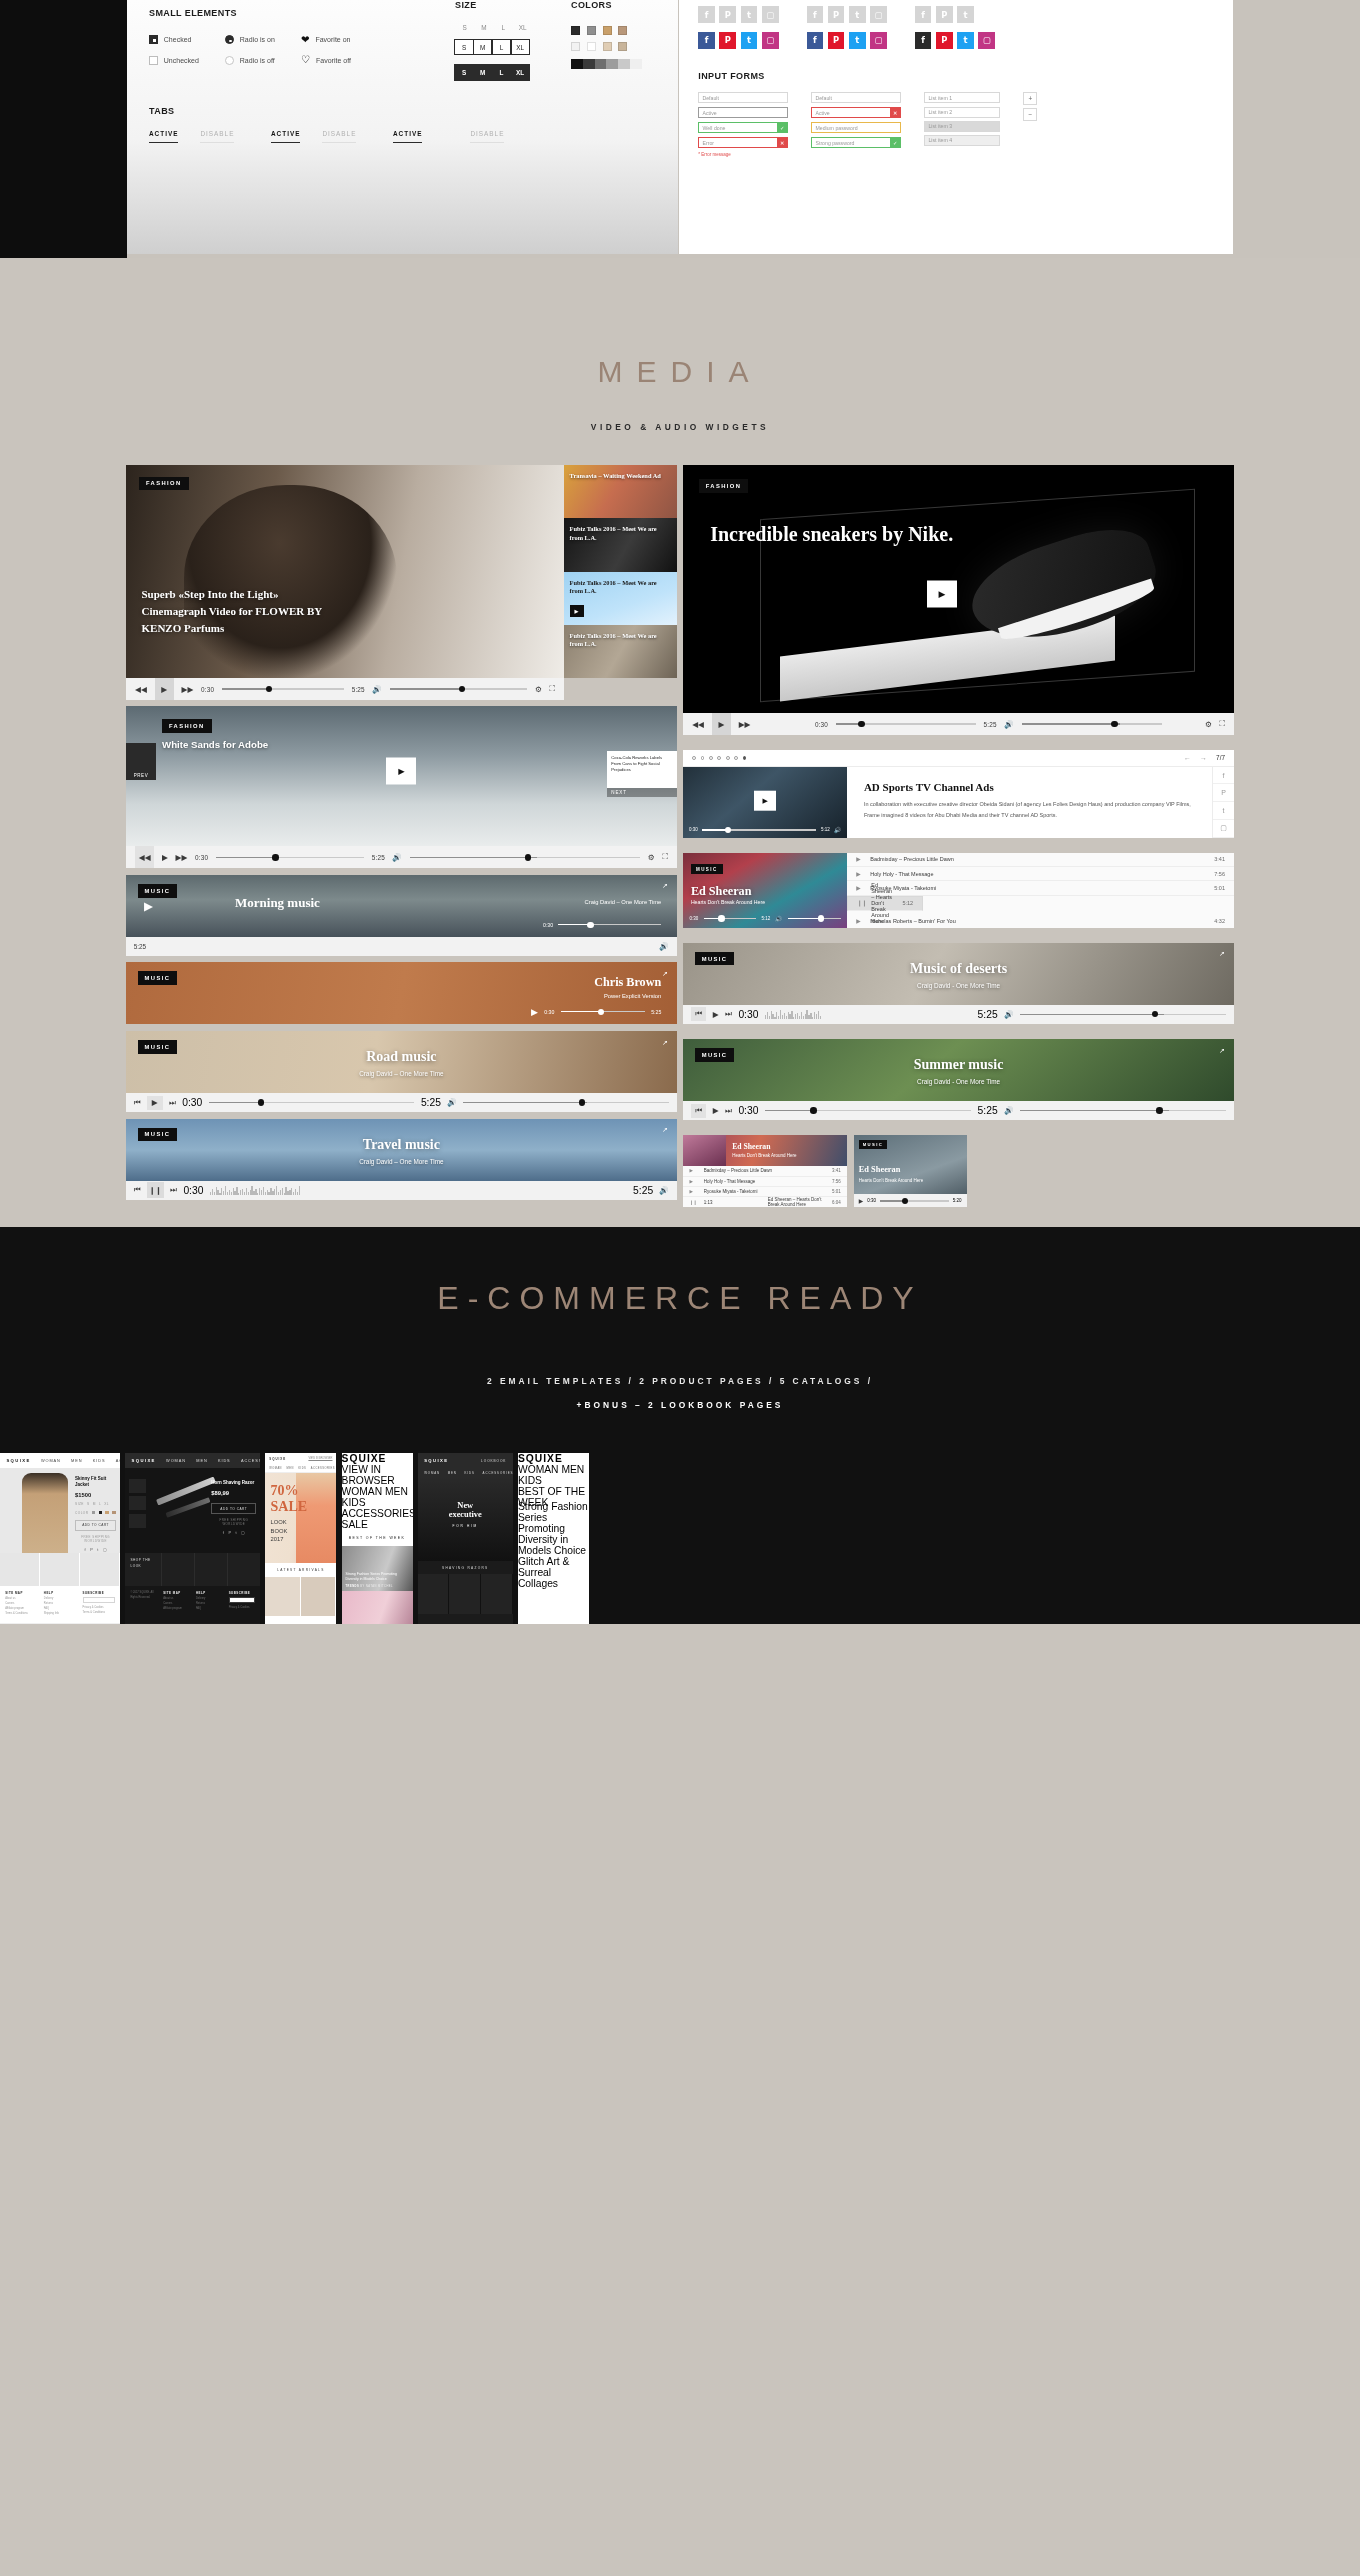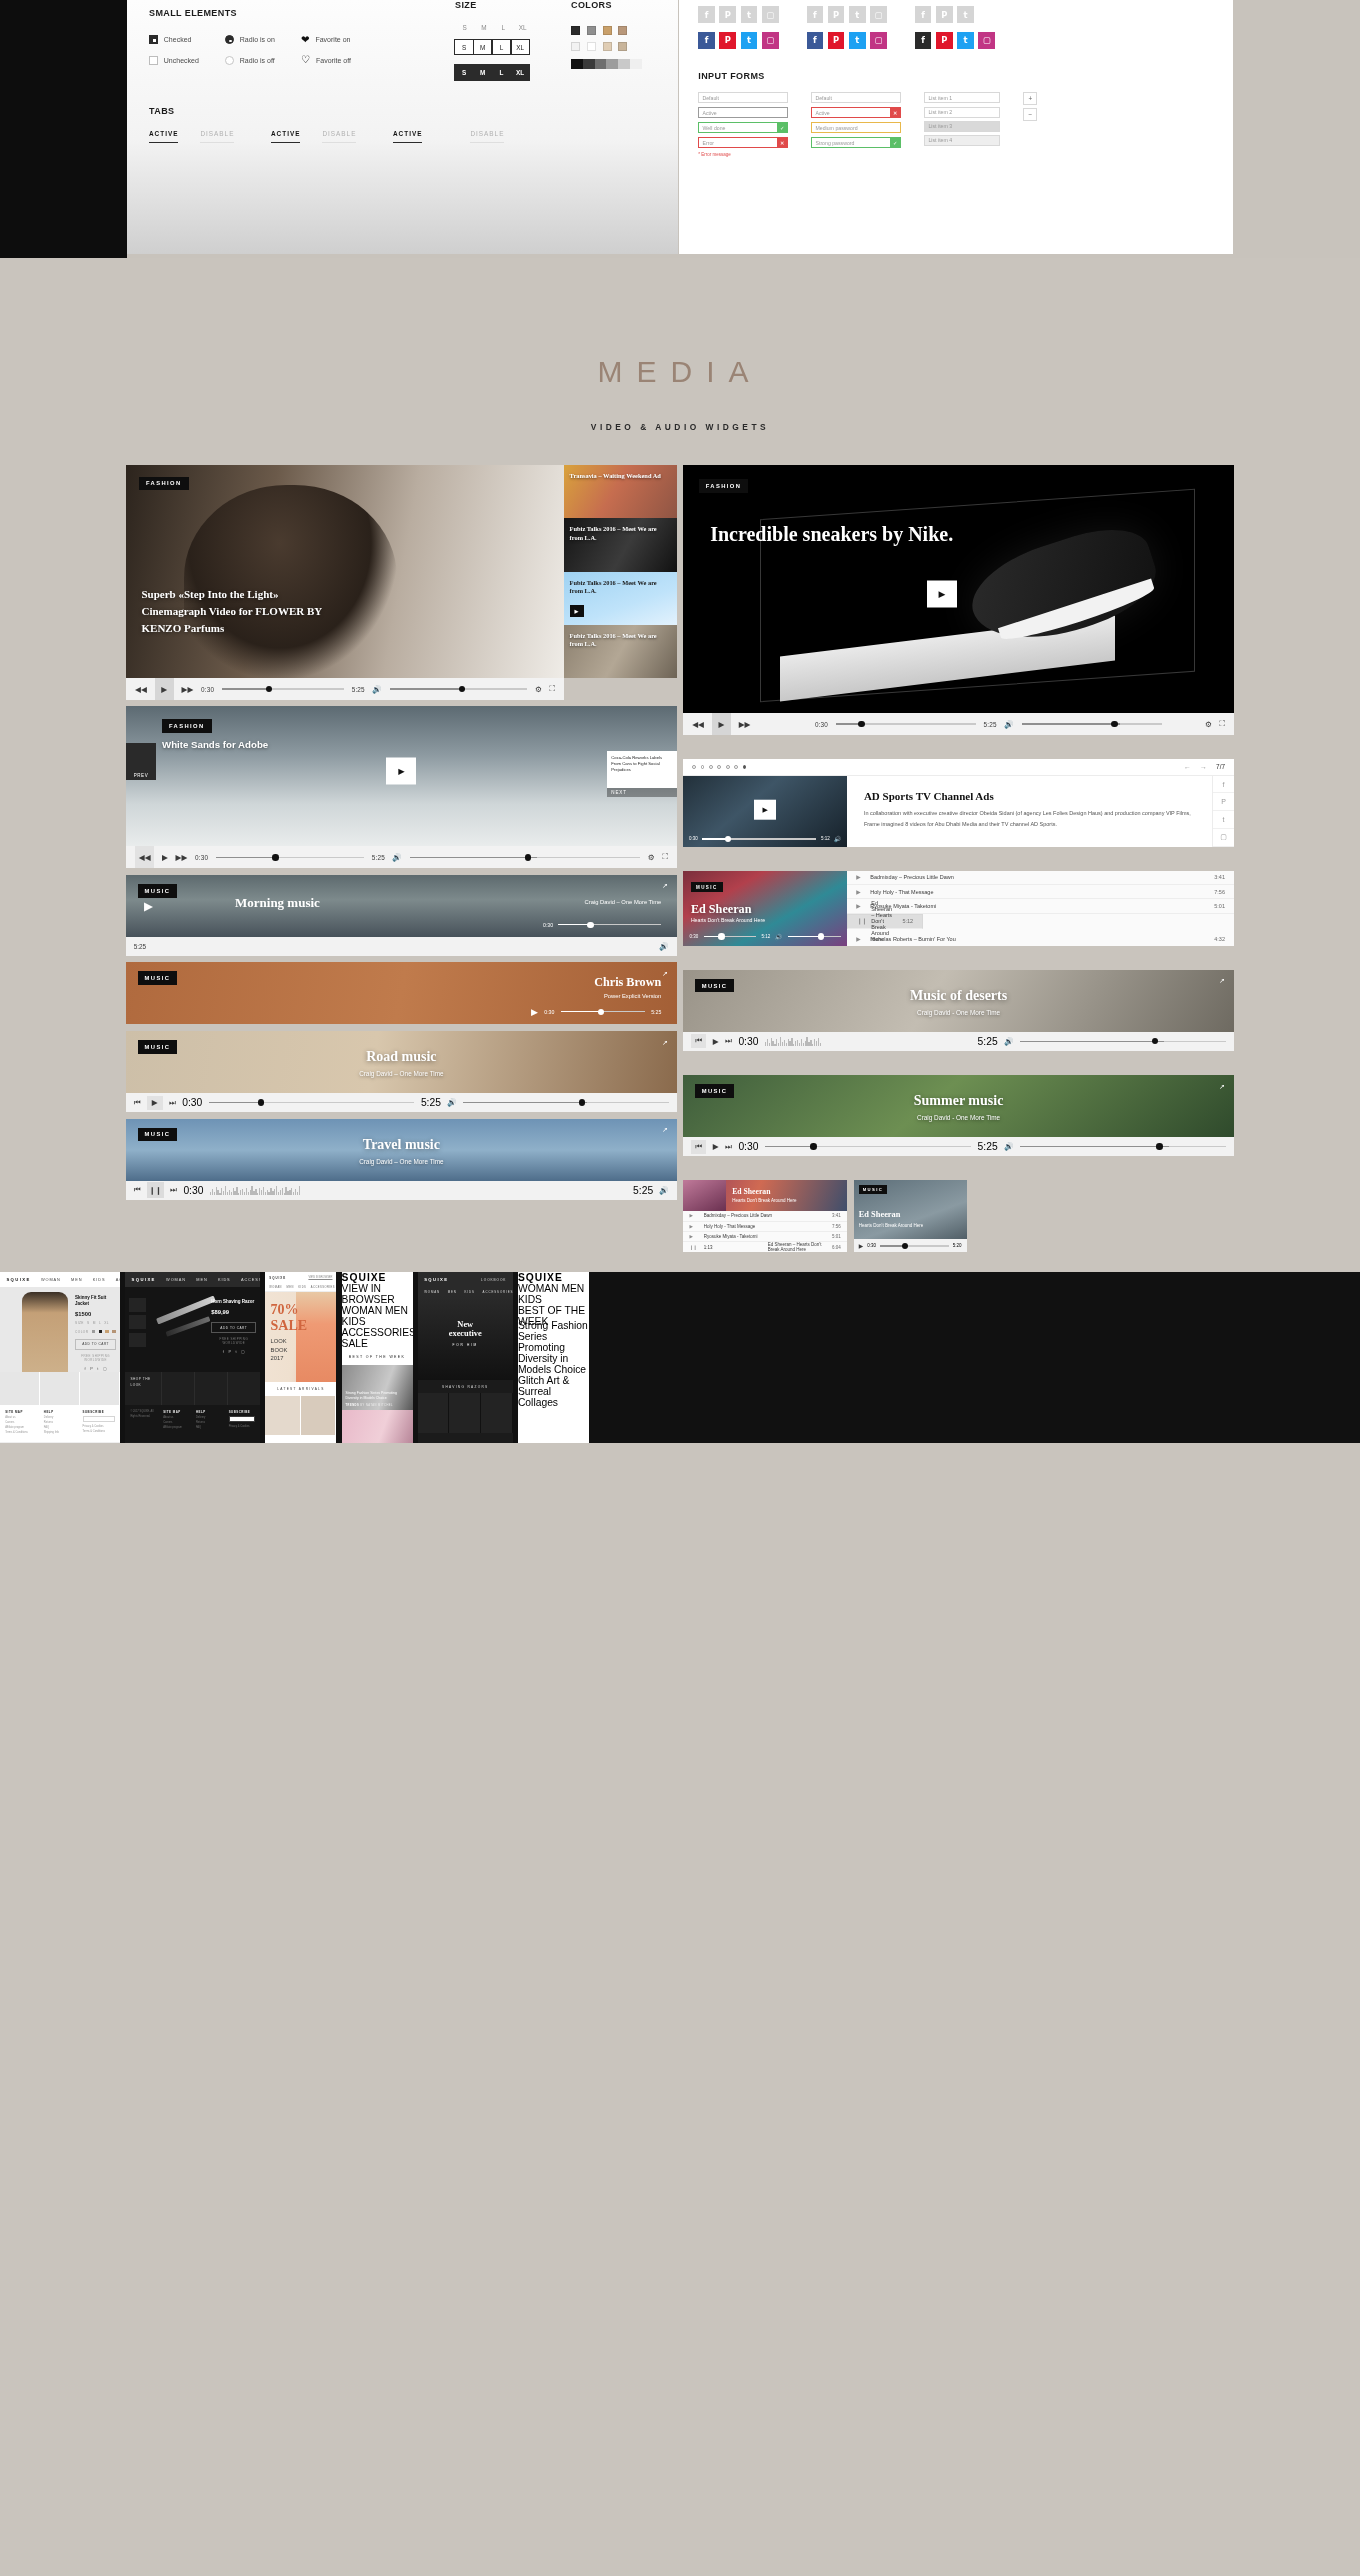--- a/index.html
+++ b/index.html
@@ -60,21 +60,21 @@
   .stp { width:14px; height:13px; border:0.6px solid #d8d8d8; background:#fff; display:flex; align-items:center; justify-content:center; font-size:6.4px; color:#666; margin-bottom:2.6px;}
 
   
   .media-hero { background:#c9c4bd; padding-top:97px; padding-bottom:33px; text-align:center; }
   .media-title { font-size:30px; letter-spacing:14px; color:#9a8475; font-weight:300; font-family:"Liberation Sans", sans-serif; }
   .media-sub { margin-top:33px; font-size:8.4px; letter-spacing:3.5px; color:#2a2a2a; font-weight:bold; }
 
   
   .media-wrap { width:1108px; margin:0 auto; display:flex; gap:6.4px; padding-bottom:19.3px; }
   .col-l { width:551px; display:flex; flex-direction:column; gap:6.4px; }
-  .col-r { width:551px; display:flex; flex-direction:column; gap:24px; }
+  .col-r { width:551px; display:flex; flex-direction:column; gap:15px; }
 
   .tag { position:absolute; background:#0e0e0e; color:#fff; font-size:5.8px; letter-spacing:1.4px; font-weight:bold; padding:3.9px 7px; }
 
   .ctrlbar { background:#f2f2f2; height:22px; display:flex; align-items:center; padding:0 9px; gap:7.7px; }
   .ctrlbar .t { font-size:6.4px; color:#3a3a3a; letter-spacing:0.2px; }
   .btn-ic { font-size:7.7px; color:#3a3a3a; cursor:pointer; font-family:"DejaVu Sans", sans-serif;}
   .play-sq { width:19.3px; height:22px; background:#d6d6d6; display:flex; align-items:center; justify-content:center; }
   .track { height:1.3px; background:#c9c9c9; position:relative; flex:1; }
   .track .fill { position:absolute; left:0; top:0; height:1.3px; background:#8f8f8f; }
   .track .knob { position:absolute; top:-2.6px; width:6.4px; height:6.4px; border-radius:50%; background:#111; }
@@ -944,20 +944,25 @@
                 <span class="fill" style="width:35%"></span>
                 <span class="knob" style="left:32%"></span>
               </span>
             <span class="t" style="font-size:4.5px">5:20</span>
           </div>
         </div>
       </div>
     </div>
   </div>
 
+  <div class="ecom">
+    <h2>E-COMMERCE READY</h2>
+    <div class="l1">2 EMAIL TEMPLATES / 2 PRODUCT PAGES / 5 CATALOGS /</div>
+    <div class="l2">+BONUS – 2 LOOKBOOK PAGES</div>
+  </div>
 
   <div class="shots">
 
     <div class="shot s1">
       <div class="shot-nav">
         <span class="logo">SQUIXE</span>
         <span>WOMAN</span>
         <span>MEN</span>
         <span>KIDS</span>
         <span>ACCESSORIES</span>

